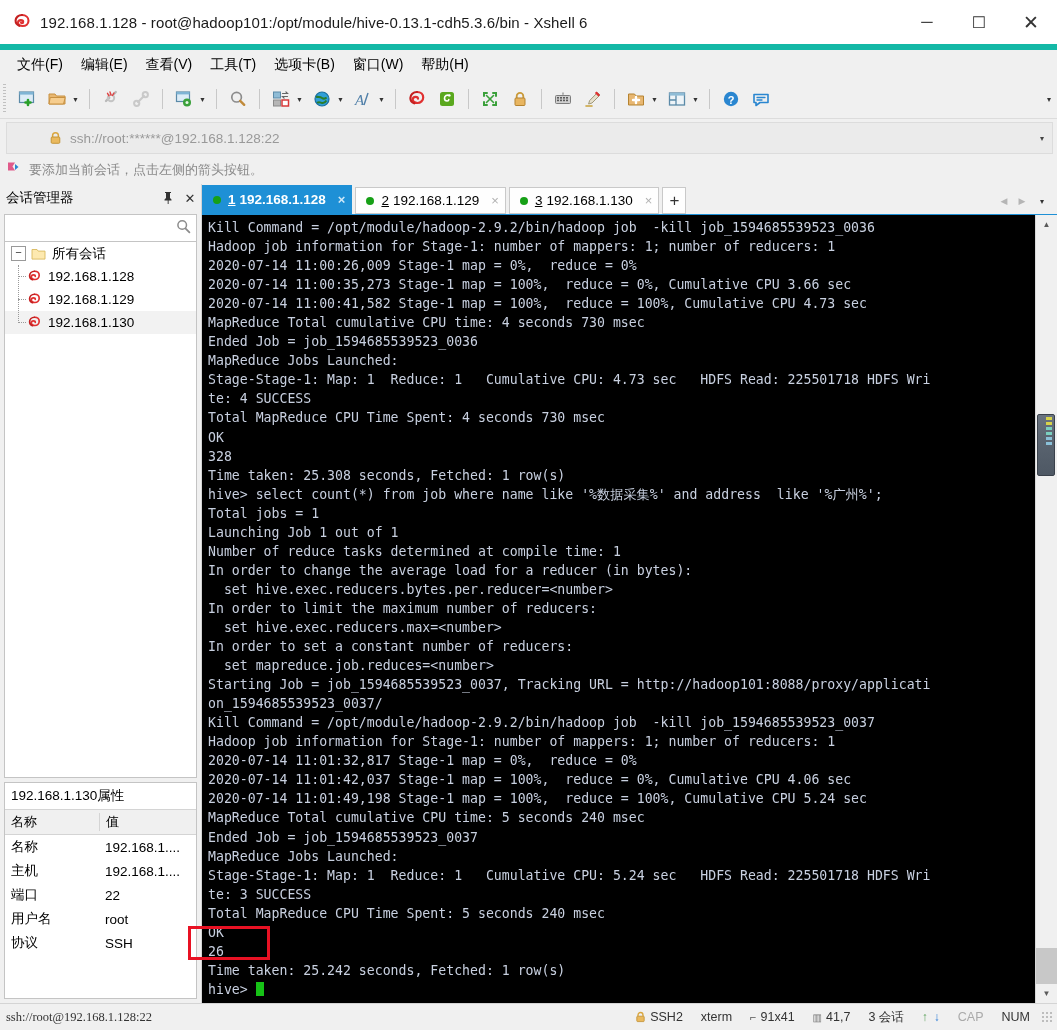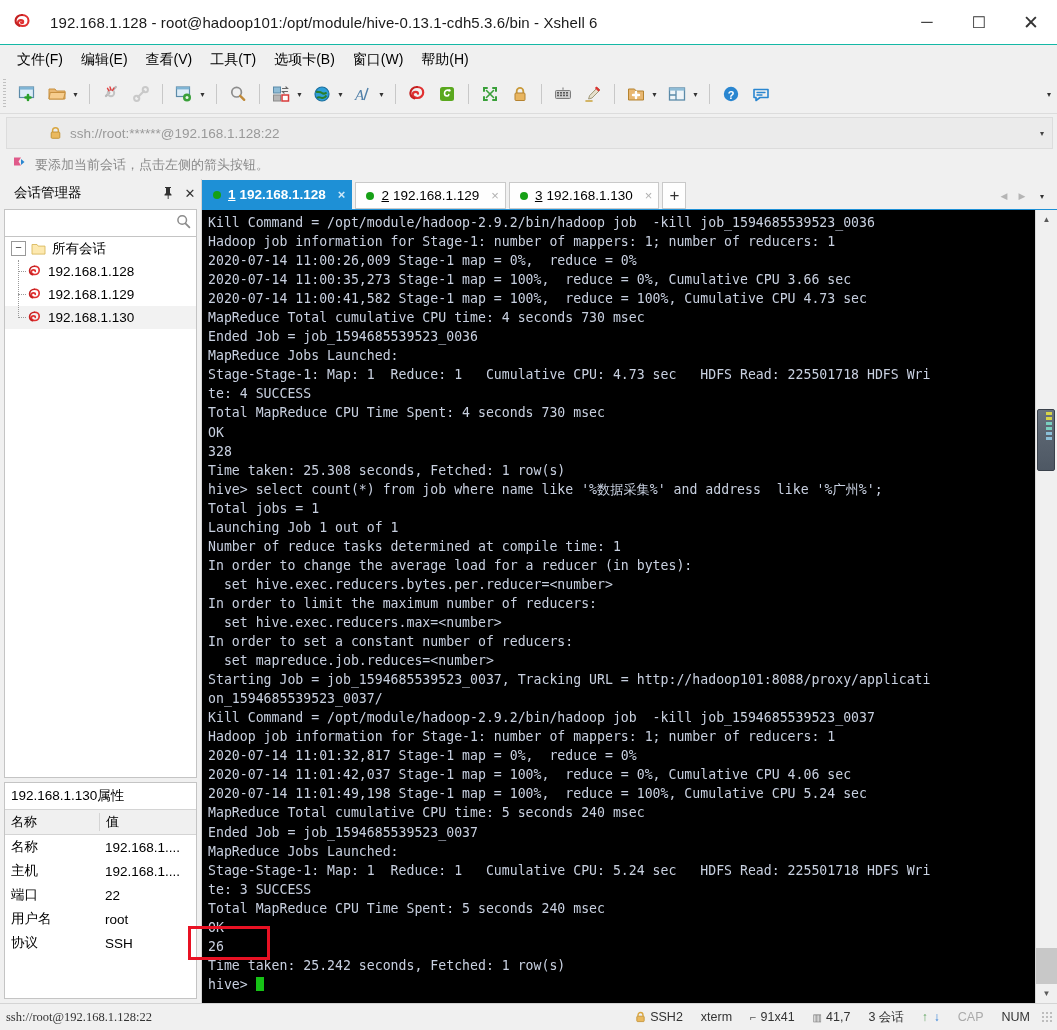--- a/index.html
+++ b/index.html
@@ -19,23 +19,22 @@
     display: flex; flex-direction: column;
     background: #f0f0f0;
     position: relative;
   }
 
   
   .titlebar {
     height: 44px; min-height: 44px;
     background: #ffffff;
     display: flex; align-items: center;
-    border-bottom: 1px solid #14b8a6;
+    border-bottom: 6px solid #14b8a6;
     position: relative;
-    gap: 10px;
   }
   .title-icon {
     margin-left: 12px; margin-right: 8px;
     width: 20px; height: 20px;
     display: flex; align-items: center; justify-content: center;
   }
   .title-text {
     font-size: 15px; color: #1a1a1a;
     white-space: nowrap;
     letter-spacing: 0.1px;
@@ -115,21 +114,21 @@
   .addr-caret {
     position: absolute; right: 8px;
     font-size: 8px; color: #444;
   }
 
   
   .noticebar {
     height: 28px; min-height: 28px;
     background: #f0f0f0;
     display: flex; align-items: center;
-    padding-left: 12px;
+    padding-left: 6px;
   }
   .notice-text {
     font-size: 13px; color: #8a8a8a;
     margin-left: 9px; white-space: nowrap;
   }
 
   
   .body {
     flex: 1; display: flex;
     min-height: 0;
@@ -142,21 +141,21 @@
     display: flex; flex-direction: column;
     background: #f0f0f0;
     border-right: 1px solid #d4d4d4;
   }
   .lp-header {
     height: 28px; min-height: 28px;
     display: flex; align-items: center;
     background: #f0f0f0;
     padding-left: 6px;
   }
-  .lp-title { font-size: 13.5px; color: #000; margin-left: 8px; }
+  .lp-title { font-size: 13.5px; color: #000; }
   .lp-header-icons { margin-left: auto; display: flex; align-items: center; }
   .lp-hi {
     width: 22px; height: 24px;
     display: flex; align-items: center; justify-content: center;
     font-size: 13px; color: #333;
   }
   .searchbox {
     height: 26px; min-height: 26px;
     margin: 2px 4px 0 4px;
     border: 1px solid #c4c4c4;

